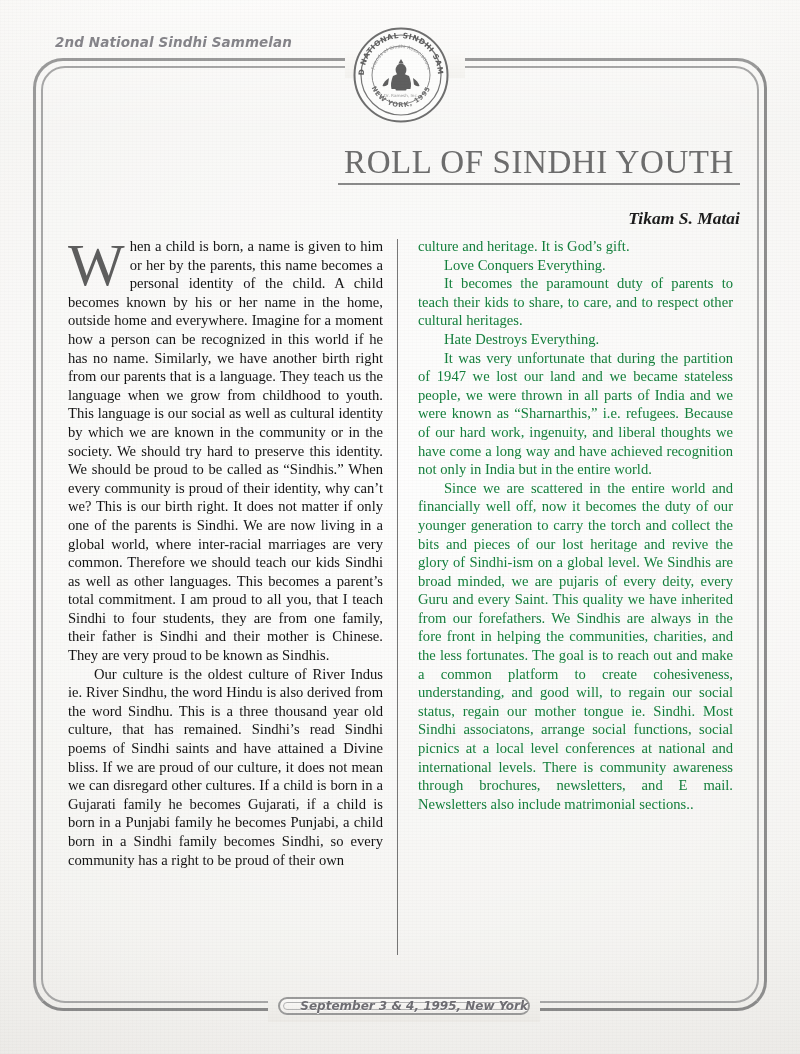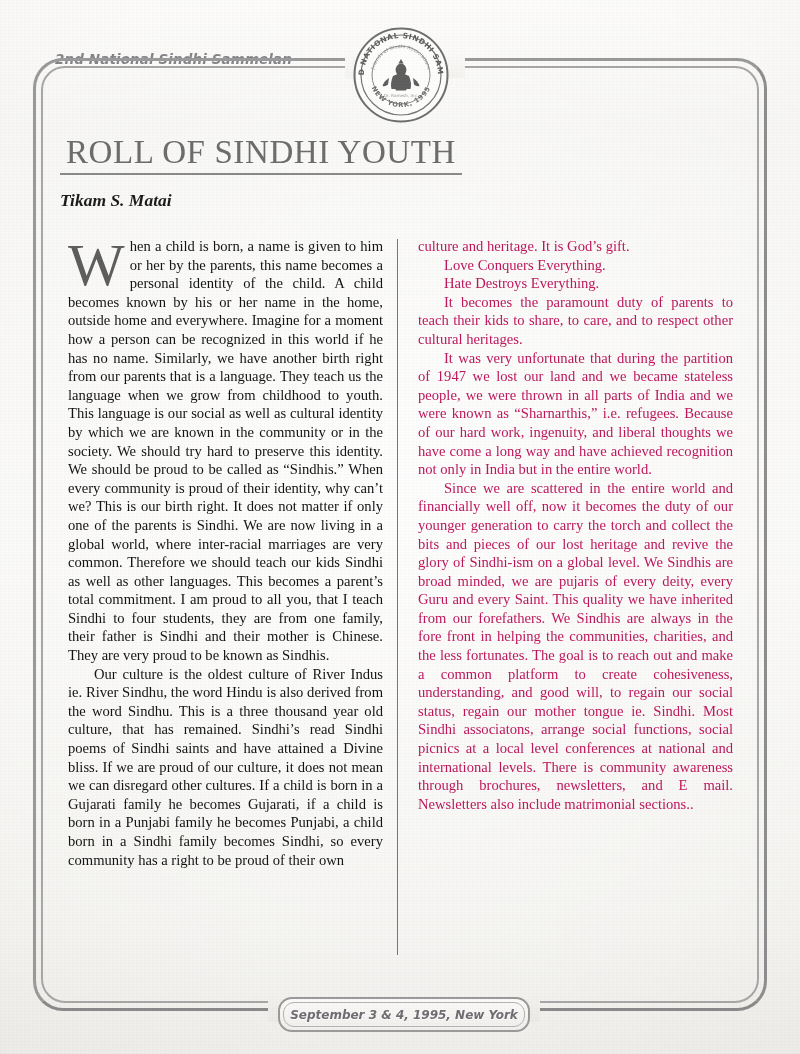--- a/index.html
+++ b/index.html
@@ -34,21 +34,20 @@
     position: absolute;
     top: 34px;
     font-family: "DejaVu Sans", sans-serif;
     font-style: italic;
     font-weight: bold;
     font-size: 13.5px;
     letter-spacing: 0.1px;
     color: #86858a;
     white-space: nowrap;
     text-shadow: 0 1px 0 rgba(255,255,255,0.7);
-    margin-top: 17px;
   }
   #hdr-left  { left: 55px; }
   #hdr-right { right: 48px; }
 
   
   .frame {
     position: absolute;
     box-sizing: border-box;
     border-style: solid;
     border-radius: 26px;
@@ -90,23 +89,23 @@
     position: absolute;
     left: 352px; top: 26px;
     width: 98px; height: 98px;
     z-index: 6;
   }
   #emblem svg { display: block; }
 
   
   #title-block {
     position: absolute;
-    left: 60px; top: 134px;
+    left: 60px; top: 144px;
     width: 680px;
-    text-align: left;
+    text-align: right;
   }
   #doc-title {
     font-family: "Liberation Serif", serif;
     font-size: 33px;
     font-weight: normal;
     letter-spacing: 0.6px;
     color: #6d6d6d;
     margin: 0;
     display: inline-block;
     border-bottom: 2px solid #8a8a8a;
@@ -115,21 +114,21 @@
   }
   .byline {
     font-family: "Liberation Serif", serif;
     font-style: italic;
     font-weight: bold;
     font-size: 17.5px;
     color: #1d1d1d;
     margin: 0;
     line-height: 1.35;
   }
-  #author { margin-top: 14px; }
+  #author { margin-top: 22px; }
 
   
   #body-cols {
     position: absolute;
     left: 68px; top: 237px;
     width: 666px; height: 720px;
     display: flex;
     z-index: 4;
   }
   .col {
@@ -146,47 +145,47 @@
     background: #4c4c4c;
     opacity: 0.75;
     margin: 2px 0 0 0;
     align-self: stretch;
     height: 716px;
   }
   #col-right { padding-left: 20px; }
   .col p { margin: 0; text-indent: 26px; }
   .col p.noindent { text-indent: 0; }
   
-  #col-right .col-inner { color: #be185d; }
+  #col-right .col-inner { color: #15803d; }
 
   
   .dropcap-wrap { position: relative; }
   .dropcap {
     float: left;
     font-family: "Liberation Serif", serif;
     font-size: 60px;
     line-height: 52px;
     padding: 2px 5px 0 0;
     color: #5e5e5e;
     font-weight: normal;
   }
 
   
   #footer-pill {
     position: absolute;
     left: 278px; top: 997px;
-    width: 252px; height: 35px;
+    width: 252px; height: 18px;
     box-sizing: border-box;
     border: 2px solid #9a9a9a;
     border-radius: 14px;
     background: linear-gradient(180deg,#fbfaf8,#f1efec);
     z-index: 7;
     display: flex;
     align-items: center;
-    justify-content: center;
+    justify-content: flex-end;
   }
   #footer-pill::before {
     content: "";
     position: absolute;
     left: 3px; top: 3px; right: 3px; bottom: 3px;
     border: 1px solid #b5b5b5;
     border-radius: 11px;
   }
   #footer-text {
     position: relative;
@@ -264,22 +263,22 @@
         <p>Our culture is the oldest culture of River Indus ie. River Sindhu, the word Hindu is also derived from the word Sindhu. This is a three thousand year old culture, that has remained. Sindhi’s read Sindhi poems of Sindhi saints and have attained a Divine bliss. If we are proud of our culture, it does not mean we can disregard other cultures. If a child is born in a Gujarati family he becomes Gujarati, if a child is born in a Punjabi family he becomes Punjabi, a child born in a Sindhi family becomes Sindhi, so every community has a right to be proud of their own</p>
       </div>
     </div>
 
     <div class="col-rule"></div>
 
     <div class="col" id="col-right">
       <div class="col-inner">
         <p class="noindent">culture and heritage. It is God’s gift.</p>
         <p>Love Conquers Everything.</p>
+        <p>It becomes the paramount duty of parents to teach their kids to share, to care, and to respect other cultural heritages.</p>
         <p>Hate Destroys Everything.</p>
-        <p>It becomes the paramount duty of parents to teach their kids to share, to care, and to respect other cultural heritages.</p>
         <p>It was very unfortunate that during the partition of 1947 we lost our land and we became stateless people, we were thrown in all parts of India and we were known as “Sharnarthis,” i.e. refugees.  Because of our hard work, ingenuity, and liberal thoughts we have come a long way and have achieved recognition not only in India but in the entire world.</p>
         <p>Since we are scattered in the entire world and financially well off, now it becomes the duty of our younger generation to carry the torch and collect the bits and pieces of our lost heritage and revive the glory of Sindhi-ism on a global level. We Sindhis are broad minded, we are pujaris of every deity, every Guru and every Saint. This quality we have inherited from our forefathers. We Sindhis are always in the fore front in helping the communities, charities, and the less fortunates. The goal is to reach out and make a common platform to create  cohesiveness, understanding, and good will, to regain our social status, regain our mother  tongue ie. Sindhi. Most Sindhi associatons, arrange social functions, social picnics at a local level conferences at  national and international levels. There is community awareness through brochures, newsletters, and E   mail. Newsletters also include matrimonial sections..</p>
       </div>
     </div>
   </div>
 
   <div id="footer-pill">
     <span id="footer-text">September 3 &amp; 4, 1995, New York</span>
   </div>
 

